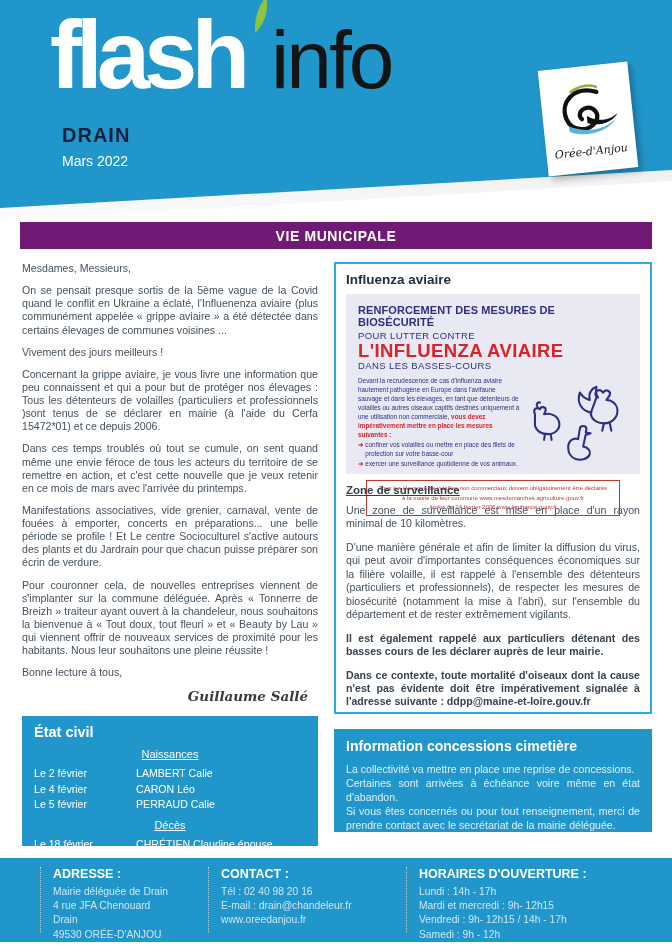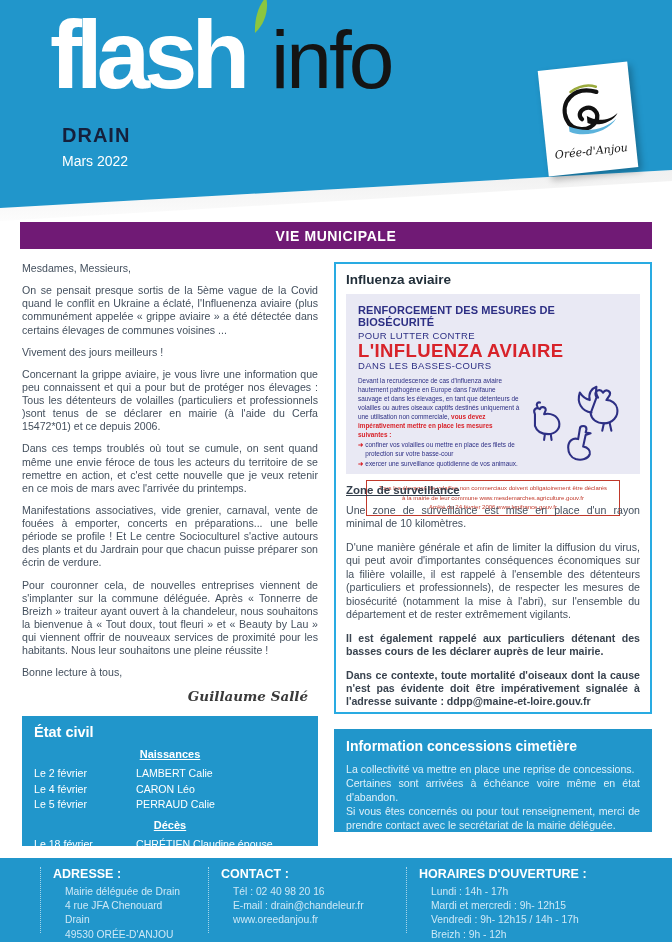--- a/index.html
+++ b/index.html
@@ -33,21 +33,21 @@
   .content { display:flex; margin:13px 20px 0 22px; height:584px; overflow:hidden; }
   .col-left { width:296px; margin-right:16px; }
   .col-right { width:318px; }
 
   .letter p { font-size:10.6px; line-height:1.24; color:#44505e; text-align:justify; margin-bottom:9px; }
   .signature { text-align:right; font-family:"DejaVu Serif", serif; font-style:italic; font-weight:bold;
     font-size:13.5px; color:#3a3a3a; margin:4px 10px 12px 0; }
 
   .etat-civil { background:#2196cb; color:#fff; padding:8px 12px 12px 12px; height:196px; }
   .etat-civil-title { font-size:14.5px; font-weight:bold; margin-bottom:8px; }
-  .ec-heading { text-align:center; font-weight:bold; font-size:11px; text-decoration:underline; margin:7px 0 6px 0; }
+  .ec-heading { text-align:center; font-weight:normal; font-size:11px; text-decoration:underline; margin:7px 0 6px 0; }
   .ec-row { display:flex; font-size:10.6px; line-height:1.45; }
   .ec-date { width:102px; flex:none; }
 
   
   .influenza-box { border:2px solid #29abe2; padding:8px 10px 6px 10px; height:452px; overflow:hidden; }
   .influenza-title { font-size:13.5px; font-weight:bold; color:#222f3a; margin-bottom:7px; }
   .poster { background:#e9e9f4; padding:10px 12px 8px 12px; height:180px; margin-bottom:10px; }
   .poster-h1 { color:#2d2f84; font-weight:bold; font-size:11px; letter-spacing:.1px; }
   .poster-h2 { color:#2d2f84; font-size:9.5px; margin-top:2px; letter-spacing:.4px; }
   .poster-h3 { color:#d8232a; font-weight:bold; font-size:18.5px; letter-spacing:.4px; line-height:1.05; }
@@ -70,21 +70,21 @@
   .concessions p { color:#dff0f9; font-size:10.6px; line-height:1.33; text-align:justify; }
 
   
   .footer { position:absolute; left:0; top:858px; width:672px; height:84px; background:#2196cb;
     display:flex; align-items:flex-start; padding-top:9px; }
   .f-col { border-left:1px dotted rgba(255,255,255,.6); padding-left:12px; height:66px; }
   .f-col.c1 { margin-left:40px; width:168px; }
   .f-col.c2 { width:198px; }
   .f-col.c3 { width:240px; }
   .f-title { color:#fff; font-weight:bold; font-size:12.5px; margin-bottom:4px; }
-  .f-line { color:#cde8f6; font-size:10.3px; line-height:1.38;margin-left:12px; }
+  .f-line { color:#cde8f6; font-size:10.3px; line-height:1.38; }
 </style>
 </head>
 <body>
 
 <div class="page">
 
   <div class="header">
     <div class="header-shadow"></div>
     <div class="header-blue"></div>
     <div class="brand">
@@ -226,17 +226,17 @@
       <div class="f-title">CONTACT :</div>
       <div class="f-line">Tél : 02 40 98 20 16</div>
       <div class="f-line">E-mail : drain@chandeleur.fr</div>
       <div class="f-line">www.oreedanjou.fr</div>
     </div>
     <div class="f-col c3">
       <div class="f-title">HORAIRES D'OUVERTURE :</div>
       <div class="f-line">Lundi : 14h - 17h</div>
       <div class="f-line">Mardi et mercredi : 9h- 12h15</div>
       <div class="f-line">Vendredi : 9h- 12h15 / 14h - 17h</div>
-      <div class="f-line">Breizh : 9h - 12h</div>
+      <div class="f-line">Samedi : 9h - 12h</div>
     </div>
   </div>
 
 </div>
 
 </body></html>

